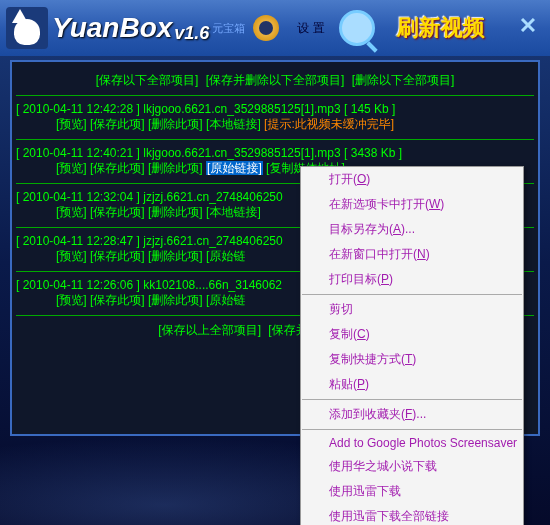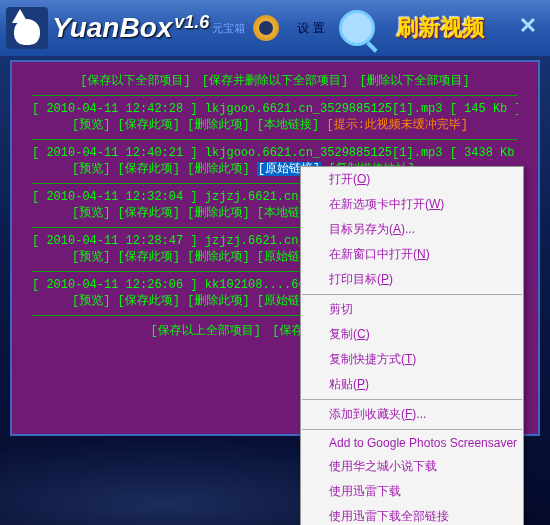--- a/index.html
+++ b/index.html
@@ -1,33 +1,33 @@
 <!DOCTYPE html>
 <html><head>
 <meta charset="utf-8">
 <style>
 html,body{margin:0;padding:0;width:550px;height:525px;font-family:"Microsoft YaHei","SimSun",sans-serif;overflow:hidden}
 body{background:linear-gradient(180deg,#1a3a7a 0%,#0a1a4a 50%,#050a2a 100%)}
 .titlebar{height:56px;background:linear-gradient(180deg,#4a7ac8 0%,#2a5ab0 50%,#1a4aa0 100%);display:flex;align-items:center;padding:0 6px;position:relative}
 .logo-cat{width:42px;height:42px;background:#1a3a7a;border-radius:4px;margin-right:4px;position:relative}
 .logo-cat::before{content:"";position:absolute;width:26px;height:26px;background:#fff;border-radius:50% 50% 40% 40%;top:12px;left:8px}
 .logo-cat::after{content:"";position:absolute;border-left:8px solid transparent;border-right:8px solid transparent;border-bottom:14px solid #fff;top:2px;left:6px}
-.app-title{display:flex;align-items:flex-start}
+.app-title{display:flex;align-items:flex-end}
 .app-title .big{font-size:28px;font-weight:bold;font-style:italic;color:#fff;text-shadow:1px 1px 2px #000}
 .app-title .ver{font-size:18px;font-weight:bold;font-style:italic;color:#fff;margin-left:2px;text-shadow:1px 1px 2px #000}
 .app-title .cn{font-size:11px;color:#7af;align-self:center;margin-left:3px}
 .btn-group{display:flex;align-items:center;margin-left:8px;gap:18px}
 .gear-icon{width:26px;height:26px;background:radial-gradient(#fc6,#c80);border-radius:50%;position:relative}
 .gear-icon::before{content:"";position:absolute;inset:6px;background:#236;border-radius:50%}
 .settings-label{font-size:12px;color:#003}
 .mag-icon{width:30px;height:30px;border:3px solid #7cf;border-radius:50%;position:relative;background:#adf;margin-left:6px}
 .mag-icon::after{content:"";position:absolute;width:4px;height:12px;background:#7cf;bottom:-10px;right:-2px;transform:rotate(-45deg)}
 .refresh-label{font-size:22px;font-weight:bold;color:#fd0;text-shadow:1px 1px 2px #800,-1px -1px 1px #fff;margin-left:4px}
 .close-btn{position:absolute;right:8px;top:14px;width:28px;height:24px;display:flex;align-items:center;justify-content:center;font-size:22px;color:#adf;font-weight:bold;cursor:pointer}
-.console{margin:4px 10px 0 10px;height:360px;background:#701a75;border:2px solid #3a6ac0;font-family:Liberation Mono, monospace;font-size:12px;color:#0f0;padding:6px 20px;position:relative;overflow:hidden}
+.console{margin:4px 10px 0 10px;height:360px;background:#0f172a;border:2px solid #3a6ac0;font-family:Liberation Sans, sans-serif;font-size:12px;color:#0f0;padding:6px 4px;position:relative;overflow:hidden}
 .top-actions,.bot-actions{color:#0f0;text-align:center;padding:4px 0;font-size:12px}
 .top-actions span,.bot-actions span{margin:0 2px;cursor:pointer}
 .divider{height:1px;background:#0a0;margin:2px 0}
 .entry{margin:6px 0}
 .entry .line1{color:#0f0;white-space:nowrap;overflow:hidden}
 .entry .line1 .size{color:#0f0}
 .entry .line2{color:#0f0;padding-left:40px;white-space:nowrap;overflow:hidden}
 .entry .line2 span{cursor:pointer}
 .entry .line2 .warn{color:#f80}
 .entry .line2 .sel{background:#06c;color:#fff;padding:0 1px}

